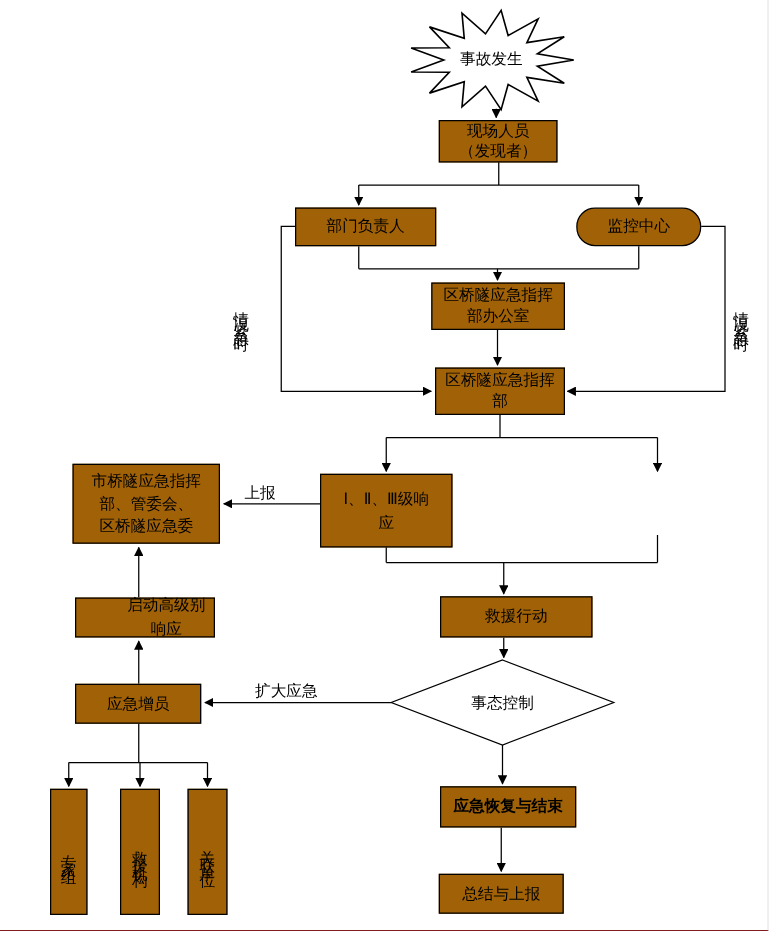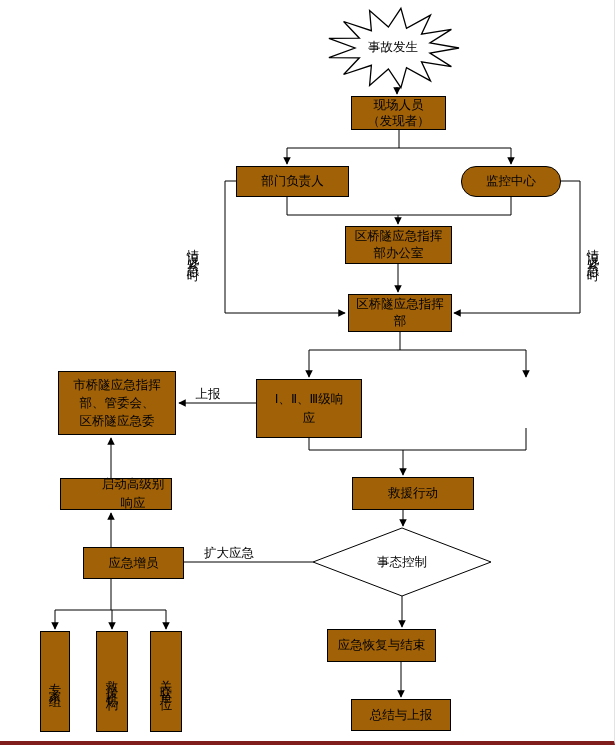--- a/index.html
+++ b/index.html
@@ -7,21 +7,21 @@
   #canvas {
     position: relative;
     width: 615px;
     height: 745px;
     background: #ffffff;
     color: #000;
     font-family: "DejaVu Sans", "Liberation Sans", sans-serif;
     font-size: 12.5px;
     overflow: hidden;
     border-right: 1px solid #e3e3e3;
-    border-bottom: 4px solid #7f1d1d;
+    border-bottom: 1px solid #7f1d1d;
   }
   .node {
     position: absolute;
     border: 1px solid #000;
     background: #a16207;
     display: flex;
     align-items: center;
     justify-content: center;
     text-align: center;
     white-space: pre-line;
@@ -117,27 +117,27 @@
   <div class="node" style="left:256px;top:379px;width:106px;height:59px;">Ⅰ、Ⅱ、Ⅲ级响
 应</div>
 
 
   <div class="node" style="left:58px;top:371px;width:118px;height:64px;line-height:1.45;">市桥隧应急指挥
 部、管委会、
 区桥隧应急委</div>
 
   <div class="node" style="left:60px;top:478px;width:112px;height:32px;padding-left:36px;">启动高级别响应</div>
 
-  <div class="node" style="left:60px;top:547px;width:101px;height:32px;margin-left:23px;">应急增员</div>
+  <div class="node" style="left:60px;top:547px;width:101px;height:32px;">应急增员</div>
 
   <div class="node" style="left:352px;top:477px;width:122px;height:33px;">救援行动</div>
 
   <div class="floating" style="left:352px;top:553px;width:100px;height:18px;">事态控制</div>
 
-  <div class="node" style="left:327px;top:629px;width:109px;height:33px;">应急恢复与结束</div>
+  <div class="node" style="left:352px;top:629px;width:109px;height:33px;font-weight:bold;">应急恢复与结束</div>
 
   <div class="node" style="left:351px;top:699px;width:100px;height:32px;">总结与上报</div>
 
   <div class="node vertical vbox" style="left:40px;top:631px;width:30px;height:101px;">专家组</div>
 
   <div class="node vertical vbox" style="left:96px;top:631px;width:32px;height:101px;">救援机构</div>
 
   <div class="node vertical vbox" style="left:150px;top:631px;width:32px;height:101px;">关联单位</div>
 
   <div class="floating" style="left:188px;top:386px;width:40px;height:15px;">上报</div>

